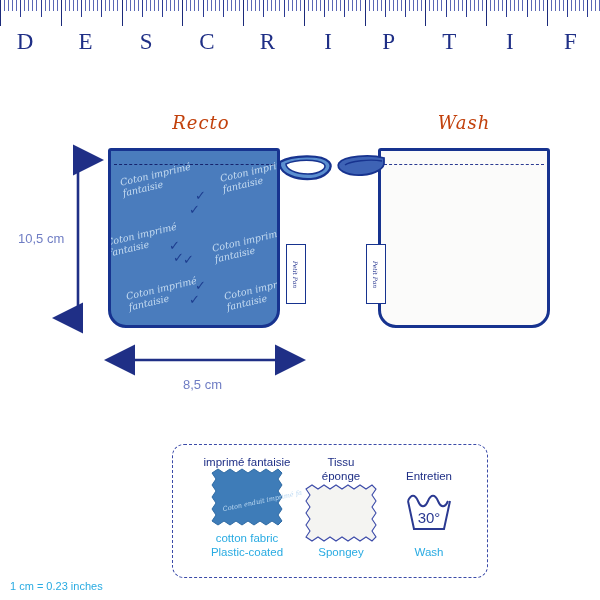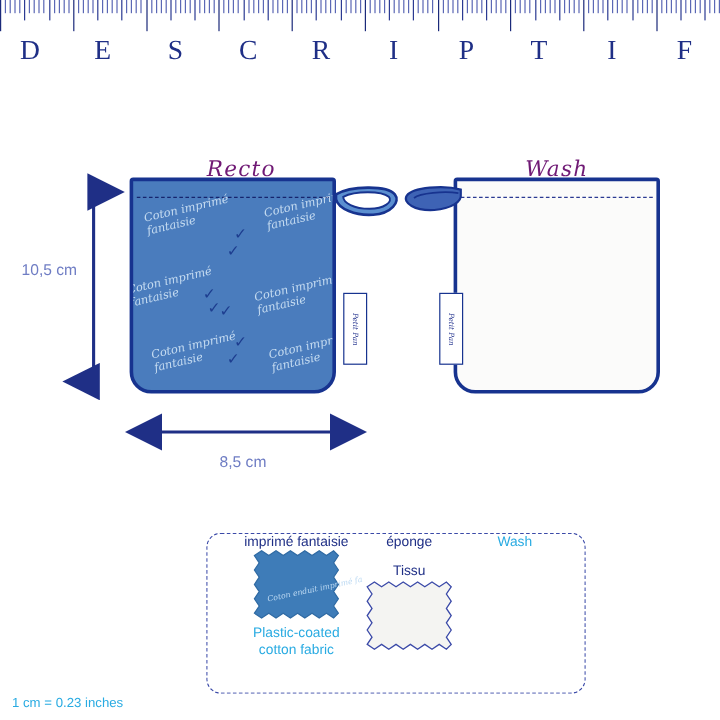--- a/index.html
+++ b/index.html
@@ -15,23 +15,22 @@
   .tick.s{height:11px;background:#5b68b5;}
   .tick.m{height:17px;background:#2b3a92;}
   .tick.l{height:26px;background:#1b2a7a;width:1px;}
   #ruler-letters{position:absolute;left:0;top:26px;width:600px;height:32px;}
   .rl{position:absolute;top:0;font-family:"Liberation Serif",serif;
       font-size:23px;color:#1f2f86;letter-spacing:0;line-height:32px;
       transform:translateX(-50%);}
   
   .script-title{
     position:absolute;font-family:"DejaVu Serif",serif;font-style:italic;
-    font-size:18px;color:#701a75;letter-spacing:1px;white-space:nowrap;
+    font-size:18px;color:#c2410c;letter-spacing:1px;white-space:nowrap;
     transform:translateX(-50%);
-    margin-top:19px;
   }
   
   .bag{position:absolute;}
   .bag-body{
     position:absolute;left:0;top:0;width:100%;height:100%;
     border:3px solid #17338f;
     border-radius:3px 3px 18px 18px;
     box-sizing:border-box;
     overflow:hidden;
   }
@@ -326,53 +325,66 @@
       <path d="M0 6 L12 0 L12 12 Z" fill="#1f2f86"></path>
     </marker>
     <marker id="arrR" markerWidth="12" markerHeight="12" refX="2" refY="6" orient="auto">
       <path d="M12 6 L0 0 L0 12 Z" fill="#1f2f86"></path>
     </marker>
   </defs>
   <line x1="78" y1="160" x2="78" y2="318" stroke="#1f2f86" stroke-width="2.6" marker-start="url(#arrU)" marker-end="url(#arrD)"></line>
   <line x1="130" y1="360" x2="280" y2="360" stroke="#1f2f86" stroke-width="2.6" marker-start="url(#arrL)" marker-end="url(#arrR)"></line>
 </svg>
 
-<div class="dim-label" style="left:18px;top:217px;">10,5 cm</div>
+<div class="dim-label" style="left:18px;top:231px;">10,5 cm</div>
 <div class="dim-label" style="left:183px;top:377px;">8,5 cm</div>
 
 <div id="legend">
 
   <div class="leg-col" style="left:14px;">
-    <div class="leg-title" style="margin-top:0;">imprimé fantaisie</div>
+    <div class="leg-title" style="margin-top:10px;">imprimé fantaisie</div>
     <div class="swatch-wrap">
       <div style="position:relative;">
         <svg width="78" height="62" viewBox="0 0 78 62">
           <path class="zig" d="M4 6 L10 2 L16 6 L22 2 L28 6 L34 2 L40 6 L46 2 L52 6 L58 2 L64 6 L70 2 L74 6
                    L70 12 L74 18 L70 24 L74 30 L70 36 L74 42 L70 48 L74 54 L70 58
                    L64 54 L58 58 L52 54 L46 58 L40 54 L34 58 L28 54 L22 58 L16 54 L10 58 L4 54
                    L8 48 L4 42 L8 36 L4 30 L8 24 L4 18 L8 12 Z" fill="#3e7cb8" stroke="#2f6aa3" stroke-width="1"></path>
         </svg>
         <div class="swatch-label" style="left:14px;top:30px;transform:rotate(-12deg);">Coton enduit imprimé fa</div>
       </div>
     </div>
+    <div class="leg-caption">cotton fabric</div>
     <div class="leg-caption">Plastic-coated</div>
-    <div class="leg-caption">cotton fabric</div>
   </div>
 
   <div class="leg-col" style="left:108px;">
+    <div class="leg-title">Tissu</div>
     <div class="leg-title" style="margin-top:0;">éponge</div>
-    <div class="leg-title">Tissu</div>
     <div class="swatch-wrap">
       <svg width="78" height="62" viewBox="0 0 78 62">
         <path d="M4 6 L10 2 L16 6 L22 2 L28 6 L34 2 L40 6 L46 2 L52 6 L58 2 L64 6 L70 2 L74 6
                  L70 12 L74 18 L70 24 L74 30 L70 36 L74 42 L70 48 L74 54 L70 58
                  L64 54 L58 58 L52 54 L46 58 L40 54 L34 58 L28 54 L22 58 L16 54 L10 58 L4 54
                  L8 48 L4 42 L8 36 L4 30 L8 24 L4 18 L8 12 Z" fill="#f4f4f2" stroke="#3b4aa8" stroke-width="1.1"></path>
       </svg>
     </div>
+    <div class="leg-caption">Spongey</div>
   </div>
 
   <div class="leg-col" style="left:196px;">
+    <div class="leg-title" style="margin-top:24px;">Entretien</div>
+    <div class="swatch-wrap">
+      <div style="position:relative;">
+        <svg width="60" height="46" viewBox="0 0 60 46">
+          <path d="M8 12 L14 20 L46 20 L52 12" fill="none" stroke="#2b3a92" stroke-width="0"></path>
+          <path d="M9 12 C 12 5, 16 5, 19 12 C 22 19, 26 19, 29 12
+                   C 32 5, 36 5, 39 12 C 42 19, 46 19, 49 12" fill="none" stroke="#2b3a92" stroke-width="2"></path>
+          <path d="M9 12 L15 40 L45 40 L51 12" fill="none" stroke="#2b3a92" stroke-width="2"></path>
+          <text x="30" y="34" text-anchor="middle" font-family="Liberation Sans, sans-serif" font-size="15" fill="#2b3a92">30°</text>
+        </svg>
+      </div>
+    </div>
     <div class="leg-caption">Wash</div>
   </div>
 </div>
 
 <div class="leg-note">1 cm = 0.23 inches</div>
 
 </body></html>

